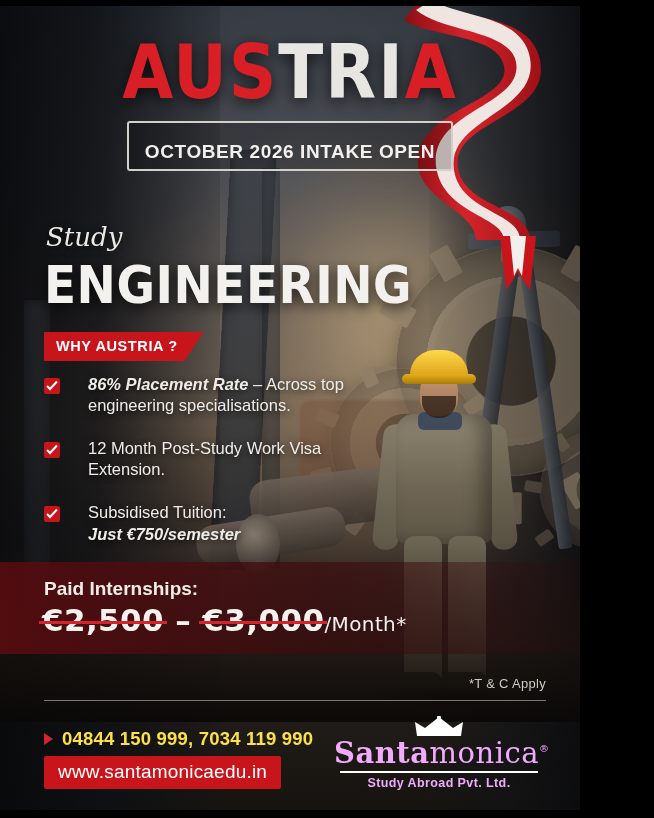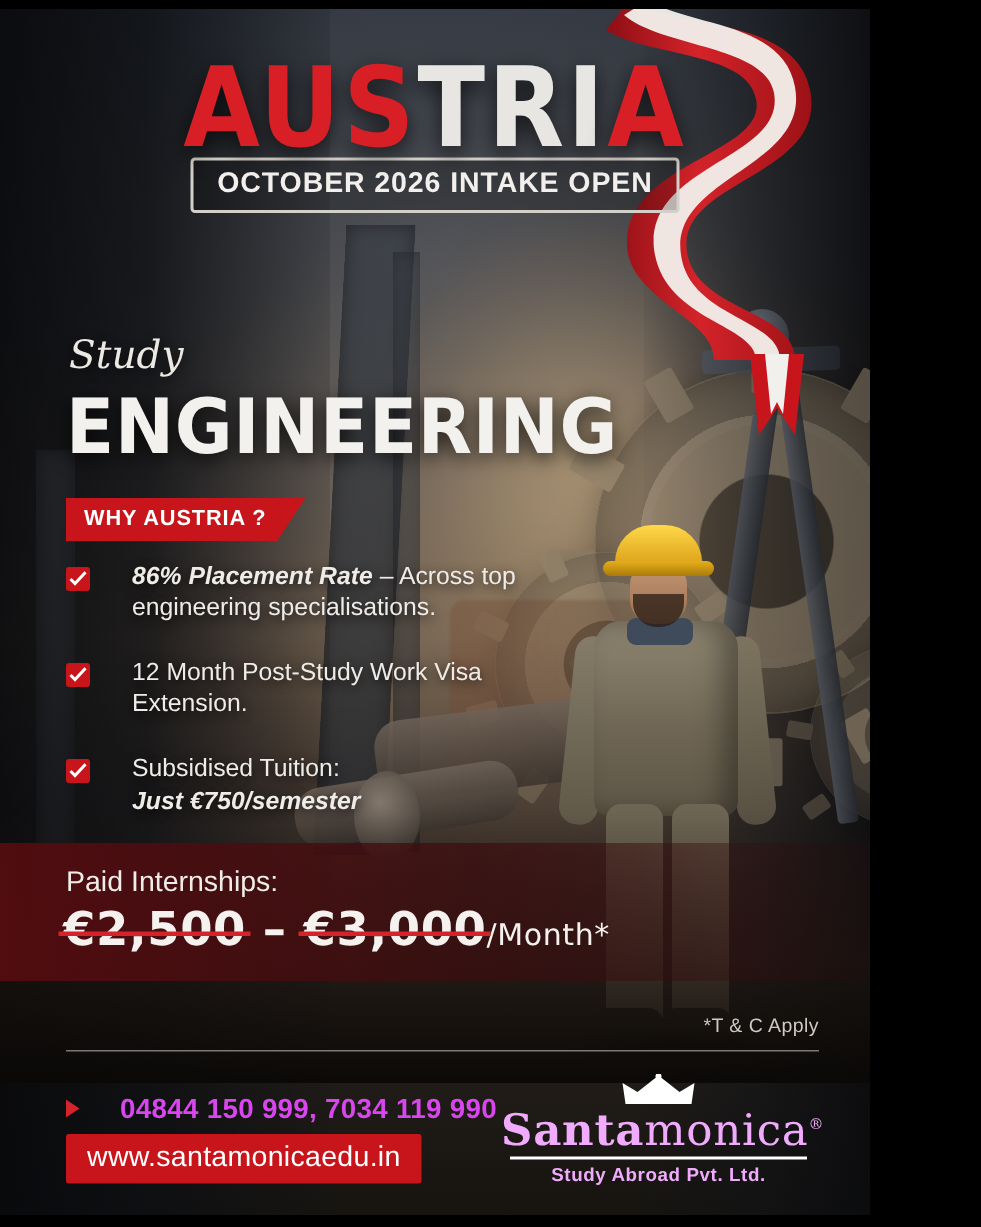--- a/index.html
+++ b/index.html
@@ -206,21 +206,22 @@
     font-size: 66px;
     line-height: 0.95;
     letter-spacing: 2px;
     color: #e8e6e3;
     text-shadow: 0 4px 14px rgba(0,0,0,0.7);
     transform: scaleY(1.12);
   }
   .hdr-title .red { color: #d91f26; }
   .hdr-sub {
     display: inline-block;
-    padding: 5px 16px 6px;
+    margin-top: 16px;
+    padding: 18px 16px 6px;
     border: 2px solid #d3cfc9;
     border-radius: 3px;
     color: #f2efec;
     font-weight: 700;
     font-size: 19px;
     letter-spacing: 0.6px;
     background: rgba(0,0,0,0.22);
   }
 
   
@@ -286,21 +287,21 @@
 
   
   .band {
     position: absolute; left: 0; right: 0; top: 562px; height: 92px;
     background: linear-gradient(90deg, rgba(86,12,16,0.92) 0%, rgba(60,12,14,0.72) 55%, rgba(40,10,12,0.18) 100%);
   }
   .band-label {
     position: absolute; left: 44px; top: 578px;
     color: #f0ece8;
     font-size: 19px;
-    font-weight: 400;
+    font-weight: 700;
   }
   .band-amount {
     position: absolute; left: 42px; top: 602px;
     font-family: "DejaVu Sans", sans-serif;
     font-weight: 700;
     font-size: 31px;
     color: #f4f1ee;
     letter-spacing: 0.4px;
   }
   .band-amount .strike {
@@ -327,22 +328,22 @@
   }
 
   
   .divider {
     position: absolute; left: 44px; right: 34px; top: 700px;
     height: 1px;
     background: rgba(255,255,255,0.45);
   }
   .phone {
     position: absolute; left: 44px; top: 728px;
-    display: flex; align-items: center; gap: 27px;
-    color: #d946ef;
+    display: flex; align-items: center; gap: 9px;
+    color: #fde047;
     font-size: 18.5px;
     font-weight: 700;
     letter-spacing: 0.2px;
   }
   .caret {
     width: 0; height: 0;
     border-left: 9px solid #d4232a;
     border-top: 6px solid transparent;
     border-bottom: 6px solid transparent;
   }

